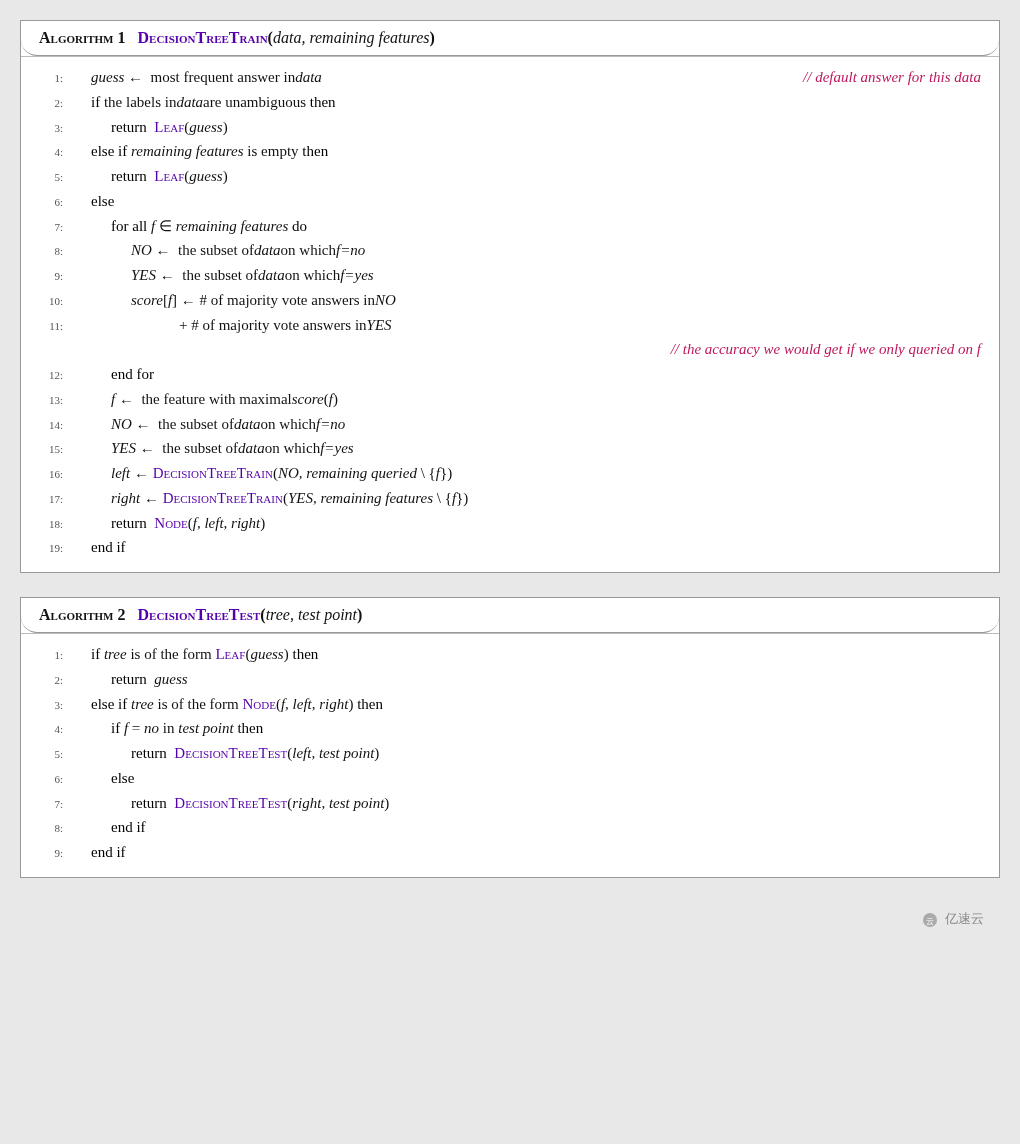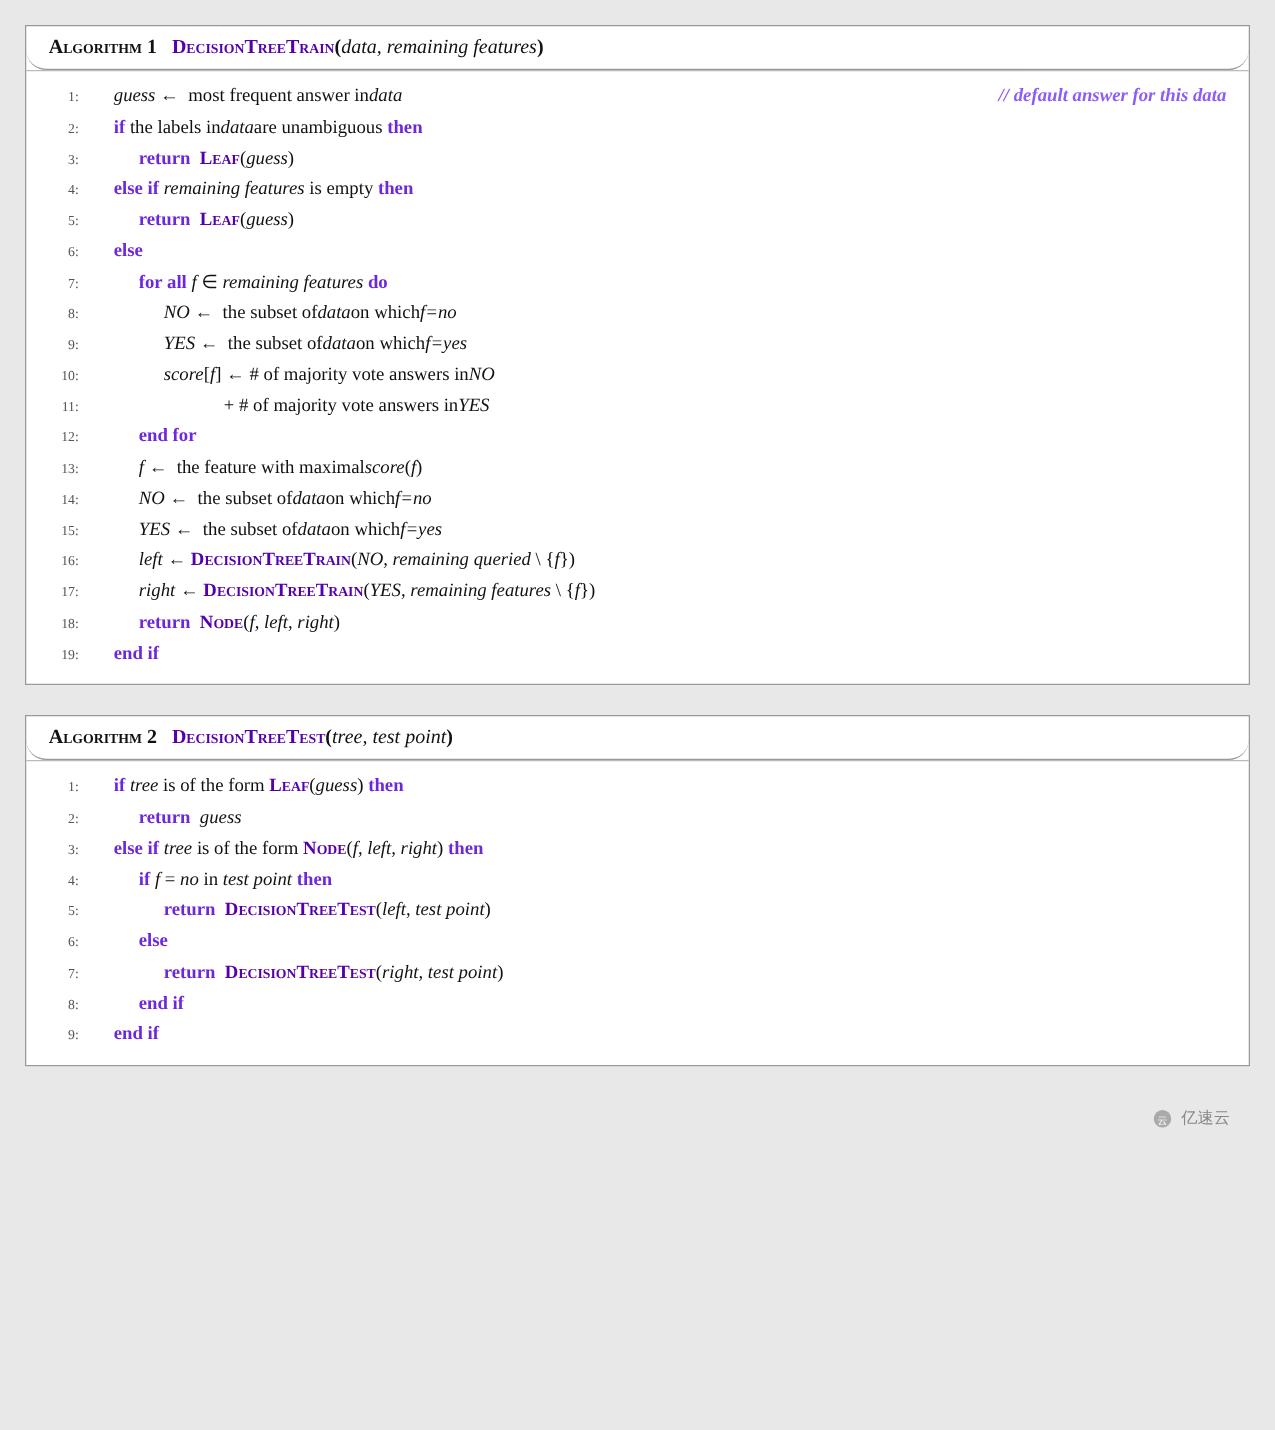--- a/index.html
+++ b/index.html
@@ -74,37 +74,36 @@
       display: flex;
       align-items: flex-end;
     }
 
     .indent1 { margin-left: 20px; }
     .indent2 { margin-left: 40px; }
     .indent3 { margin-left: 60px; }
     .indent4 { margin-left: 108px; }
 
     .kw {
-      font-weight: bold;
-      color: #6d28d9;
+      font-weight: normal;
+      color: #000000;
     }
 
     .fn-name {
       color: #5500aa;
       font-variant: small-caps;
-      font-weight: bold;
+      font-weight: normal;
     }
 
     .right-comment {
       margin-left: auto;
-      color: #8b5cf6;
+      color: #be185d;
       font-style: italic;
       padding-left: 20px;
       white-space: nowrap;
-      font-weight: bold;
     }
 
     .footer {
       text-align: right;
       padding: 8px 16px;
       font-size: 13px;
       color: #888;
       background: #e8e8e8;
     }
   </style>
@@ -190,20 +189,26 @@
       </span>
     </div>
 
     <div class="line">
       <span class="line-num">11:</span>
       <span class="line-content indent4">
         + # of majority vote answers in <i>YES</i>
       </span>
     </div>
 
+    <div class="line">
+      <span class="line-num"></span>
+      <span class="line-content" style="justify-content: flex-end; width: 100%;">
+        <span class="right-comment" style="margin-left:auto;">// the accuracy we would get if we only queried on <i>f</i></span>
+      </span>
+    </div>
 
     <div class="line">
       <span class="line-num">12:</span>
       <span class="line-content indent2">
         <span class="kw">end for</span>
       </span>
     </div>
 
     <div class="line">
       <span class="line-num">13:</span>

